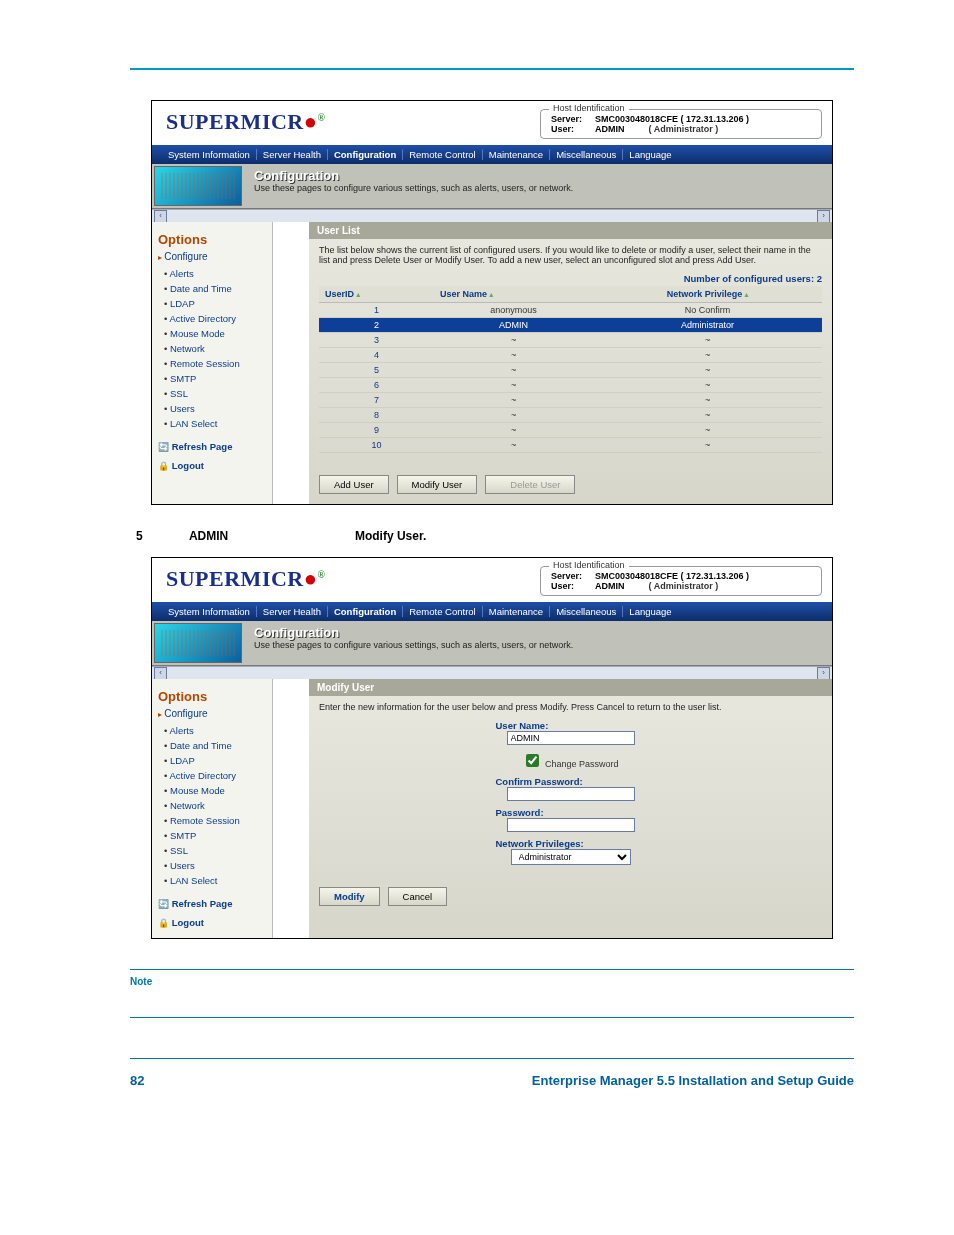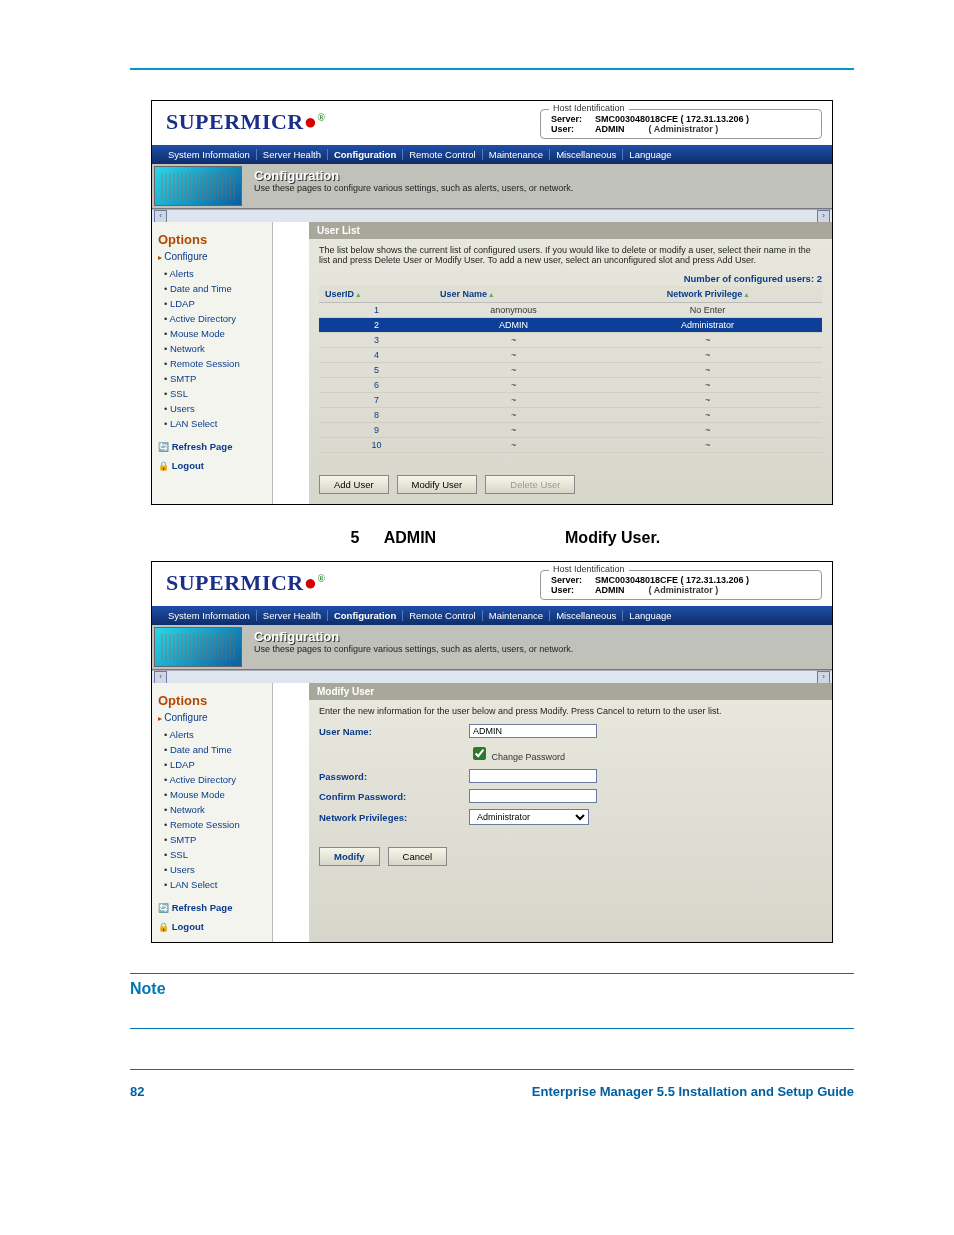--- a/index.html
+++ b/index.html
@@ -140,33 +140,33 @@
   table.users td.priv { text-align:center; }
   table.users tr.sel td { background:#0d3f99; color:#fff; }
   .btnrow { margin-top:22px; display:flex; gap:8px; }
   .btn {
     background:linear-gradient(#f5f5ea,#d7d7c9);
     border:1px solid #888; padding:3px 14px; font-size:9.5px; color:#000;
   }
   .btn.disabled { color:#999;padding-left:24px; }
   .btn.blue { color:#0a3b8a; font-weight:bold; }
   
-  .form-row { display:flex; align-items:center; margin:6px 0; }
+  .form-row { display:flex; align-items:center; margin:6px 0;flex-direction:column; }
   .form-row .flabel { width:150px; font-size:9.5px; font-weight:bold; color:#0a3b8a; }
   .form-row input[type=text], .form-row input[type=password], .form-row select {
     border:1px solid #6a7aa0; font-size:9px; padding:1px 3px; width:120px; background:#fff;
   }
   .form-row .chk { font-size:9px; color:#333; }
   .form-row input[type=checkbox]{ accent-color:#2a7a2a; }
 
   
-  .step-line { font-size:16px; font-weight:bold; margin:24px 0 14px 6px;text-align:center; }
+  .step-line { font-size:12px; font-weight:bold; margin:24px 0 14px 6px; }
   .step-line .num { display:inline-block; width:50px; }
   .note-rule { border:none; border-top:1.5px solid #0077b3; margin:30px 0 6px 0; }
-  .note-label { color:#0077b3; font-weight:bold; font-size:16px; margin-bottom:6px; }
+  .note-label { color:#0077b3; font-weight:bold; font-size:10px; margin-bottom:6px; }
   .footer-rule { border:none; border-top:1.5px solid #0077b3; margin-top:40px; }
   .footer { display:flex; justify-content:space-between; font-size:13px; font-weight:bold; padding-top:6px; }
   .footer .pg { color:#0060a0; }
   .footer .guide { color:#0060a0; }
 </style>
 </head>
 <body>
 
 <div class="page">
   <hr class="top-rule">
@@ -238,21 +238,21 @@
                 <tr>
               <th><span>UserID</span> <span class="sort">▴</span></th>
               <th><span>User Name</span> <span class="sort">▴</span></th>
               <th style="text-align:center"><span>Network Privilege</span> <span class="sort">▴</span></th>
             </tr>
               </thead>
             <tbody id="user-rows">
                 <tr>
                   <td class="c">1</td>
                   <td style="text-align:center">anonymous</td>
-                  <td class="priv">No Enter</td>
+                  <td class="priv">No Confirm</td>
                 </tr>
                 <tr class="sel">
                   <td class="c">2</td>
                   <td style="text-align:center">ADMIN</td>
                   <td class="priv">Administrator</td>
                 </tr>
                 <tr>
                   <td class="c">3</td>
                   <td style="text-align:center">~</td>
                   <td class="priv">~</td>
@@ -374,25 +374,25 @@
           <div class="desc">Enter the new information for the user below and press Modify. Press Cancel to return to the user list.</div>
           <div class="form-row">
             <span class="flabel">User Name:</span>
             <input type="text" value="ADMIN" style="">
           </div>
           <div class="form-row">
             <span class="flabel"></span>
             <label class="chk"><input type="checkbox" checked="" style=""> <span>Change Password</span></label>
           </div>
           <div class="form-row">
+            <span class="flabel">Confirm Password:</span>
+            <input type="password" style="">
+          </div>
+          <div class="form-row">
             <span class="flabel">Password:</span>
-            <input type="password" style="">
-          </div>
-          <div class="form-row">
-            <span class="flabel">Confirm Password:</span>
             <input type="password" style="">
           </div>
           <div class="form-row">
             <span class="flabel">Network Privileges:</span>
             <select><option>Administrator</option></select>
           </div>
           <div class="btnrow">
             <button class="btn blue">Modify</button>
             <button class="btn">Cancel</button>
           </div>

